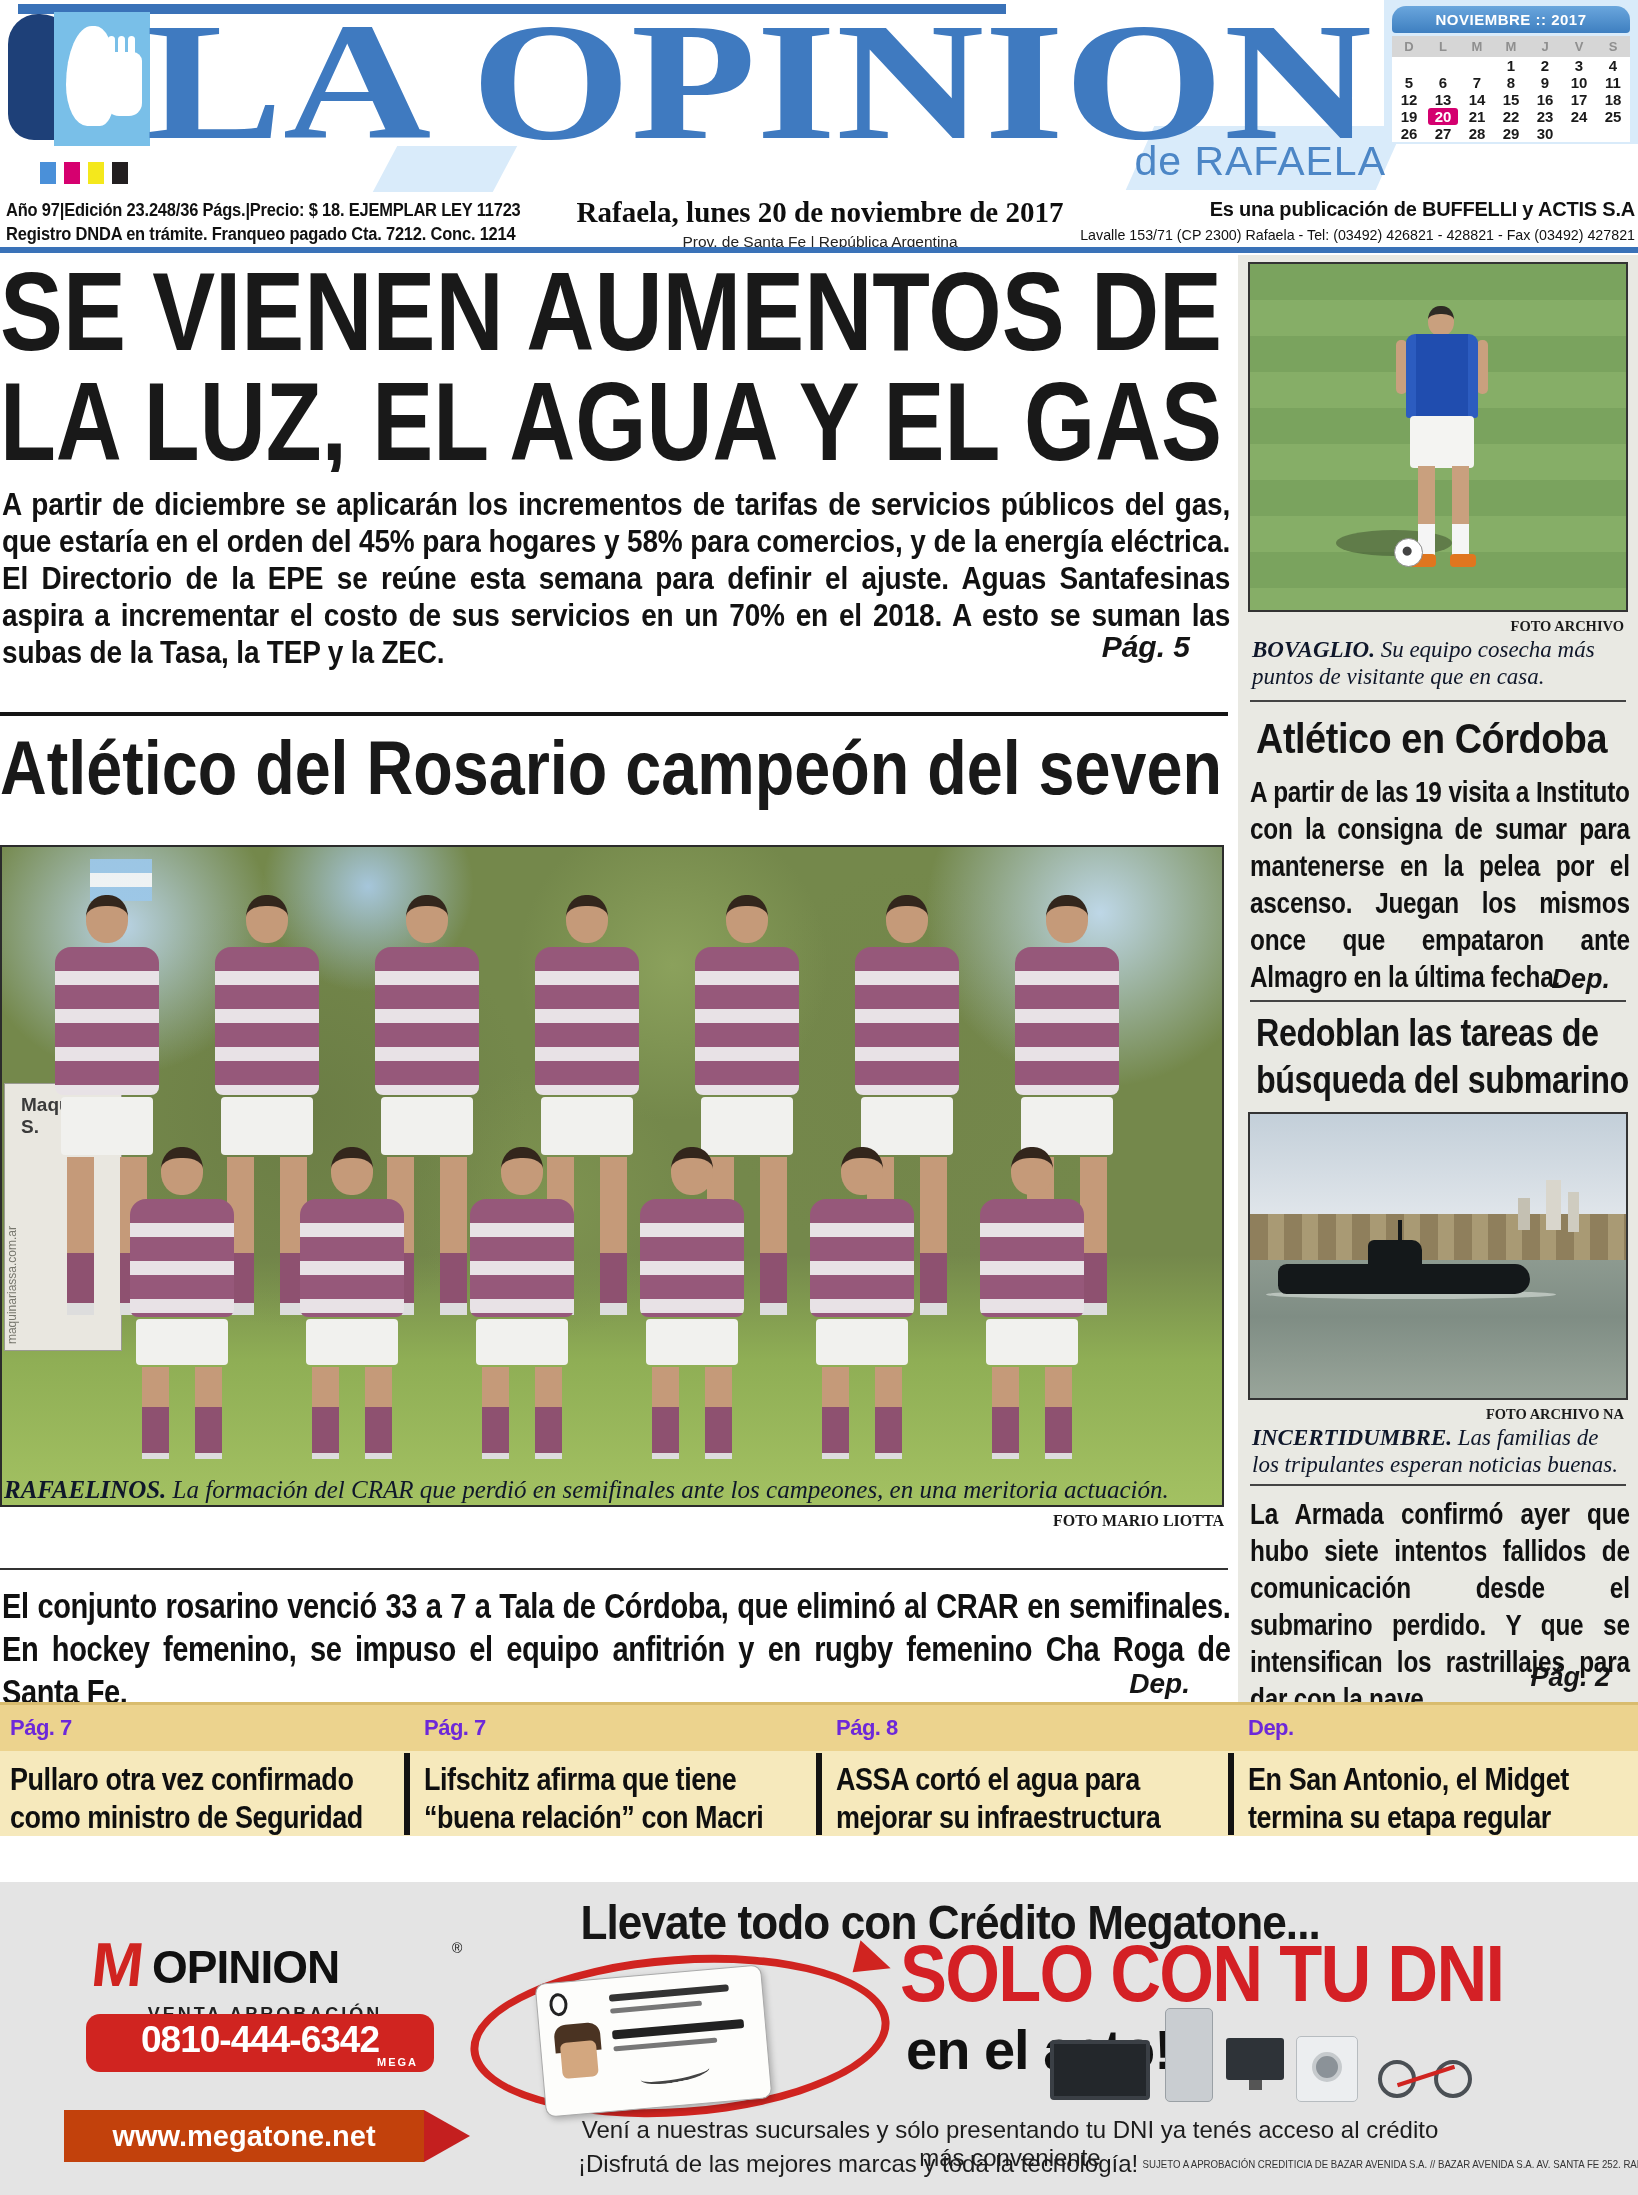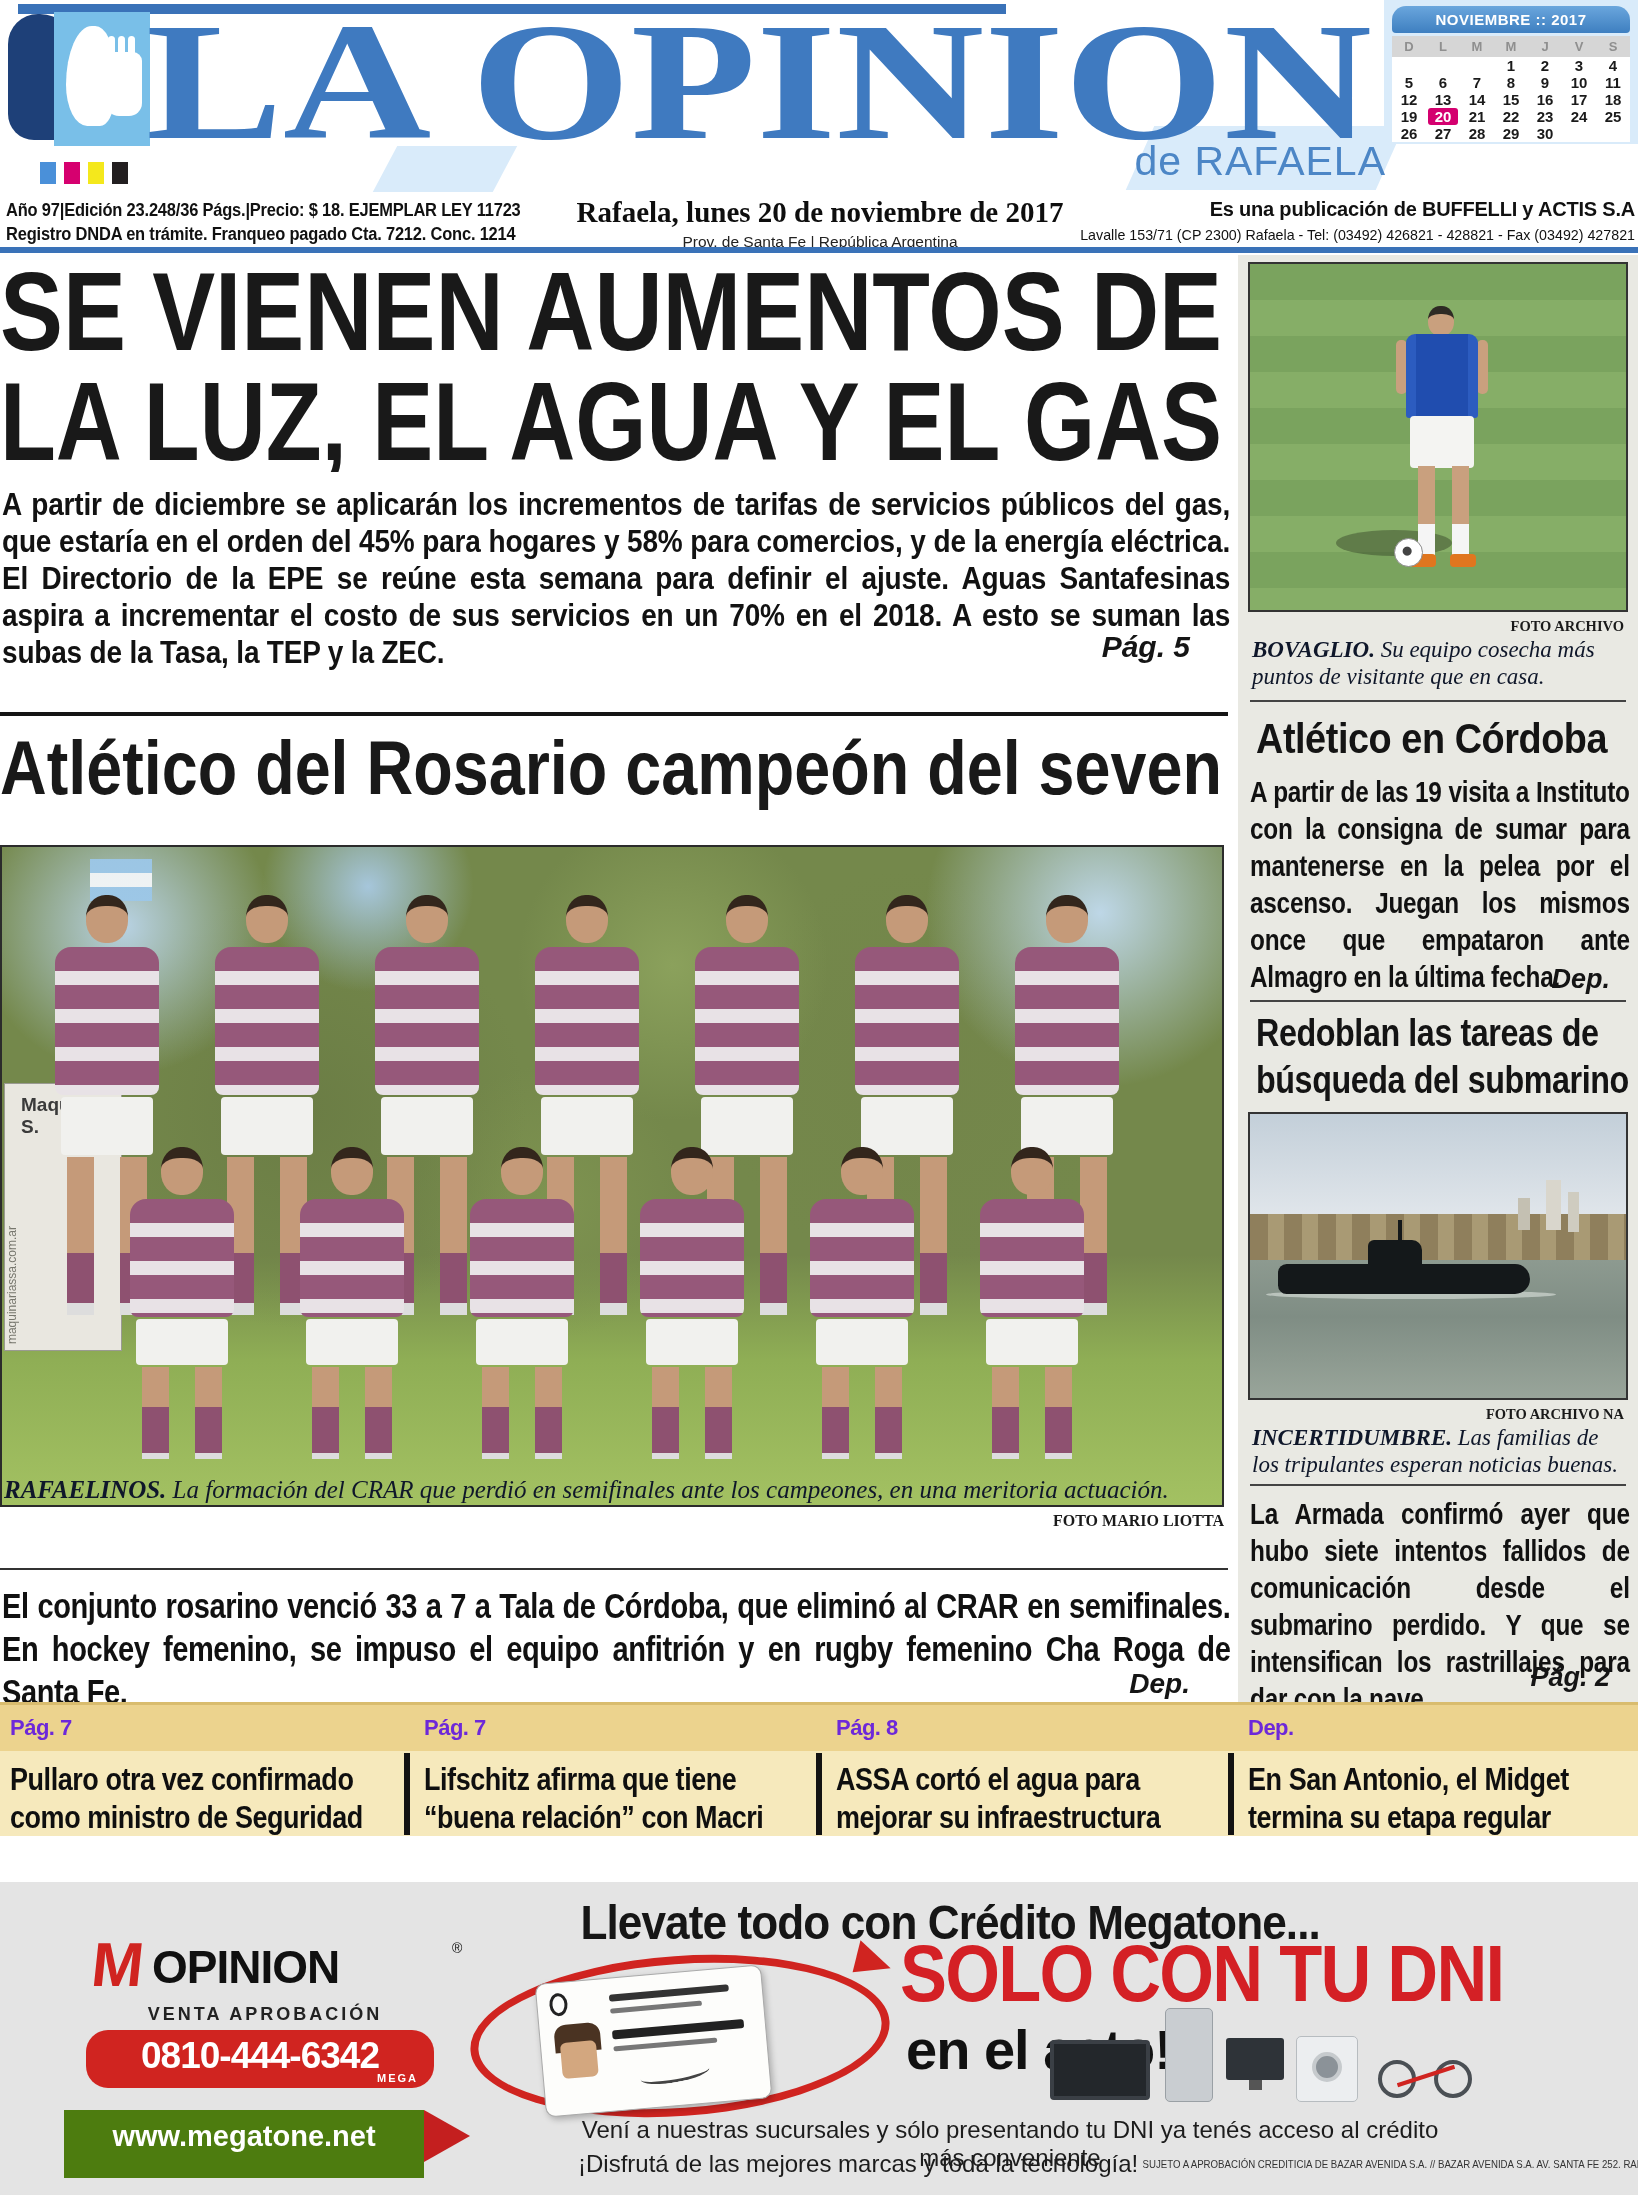--- a/index.html
+++ b/index.html
@@ -155,24 +155,24 @@
   .t-head{position:absolute;top:56px;width:425px;font-size:31px;font-weight:bold;line-height:38px;
       letter-spacing:-.5px;color:#0f0f0f;transform:scaleX(.87);transform-origin:0 0;}
 
   
   .ad{left:0;top:1882px;width:1638px;height:313px;background:#e4e4e4;}
   .ad *{position:absolute;}
   .brand-m{left:92px;top:52px;font-size:62px;font-weight:bold;color:#d02420;transform:skewX(-6deg);line-height:1;}
   .brand-text{left:152px;top:62px;font-size:46px;font-weight:bold;letter-spacing:-1px;color:#101010;line-height:1;}
   .brand-reg{left:452px;top:58px;font-size:14px;color:#101010;}
   .phone-label{left:100px;top:122px;width:330px;text-align:center;font-size:18px;font-weight:bold;letter-spacing:3px;color:#222;}
-  .phone-box{left:86px;top:148px;width:348px;height:58px;background:#d02420;border-radius:22px;}
+  .phone-box{left:86px;top:132px;width:348px;height:58px;background:#d02420;border-radius:14px;}
   .phone-num{left:0;top:0;width:100%;text-align:center;color:#fff;font-size:37px;font-weight:bold;line-height:52px;letter-spacing:-1px;}
   .phone-sub{right:16px;top:42px;color:#fff;font-size:11px;font-weight:bold;letter-spacing:2px;}
-  .www-banner{left:64px;top:228px;width:360px;height:68px;background:#4d7c0f;color:#fff;font-size:29px;
+  .www-banner{left:64px;top:228px;width:360px;height:52px;background:#c2410c;color:#fff;font-size:29px;
       font-weight:bold;text-align:center;line-height:52px;}
   .www-arrow{left:424px;top:228px;width:0;height:0;border-left:46px solid #c41f1f;
       border-top:26px solid transparent;border-bottom:26px solid transparent;}
   .ad-headline{left:560px;top:12px;width:867px;text-align:center;font-size:49px;font-weight:bold;
       letter-spacing:-1px;color:#161616;transform:scaleX(.9);transform-origin:0 0;}
   .dni-ellipse{left:470px;top:74px;width:420px;height:160px;border:8px solid #d02420;border-radius:50%;
       transform:rotate(-4deg);box-sizing:border-box;}
   .dni-arrow{left:856px;top:62px;width:0;height:0;border-left:36px solid #d02420;
       border-top:20px solid transparent;border-bottom:13px solid transparent;transform:rotate(14deg);}
   .dni-card{left:540px;top:92px;width:225px;height:132px;background:#fdfdfb;border:1px solid #aaa;

